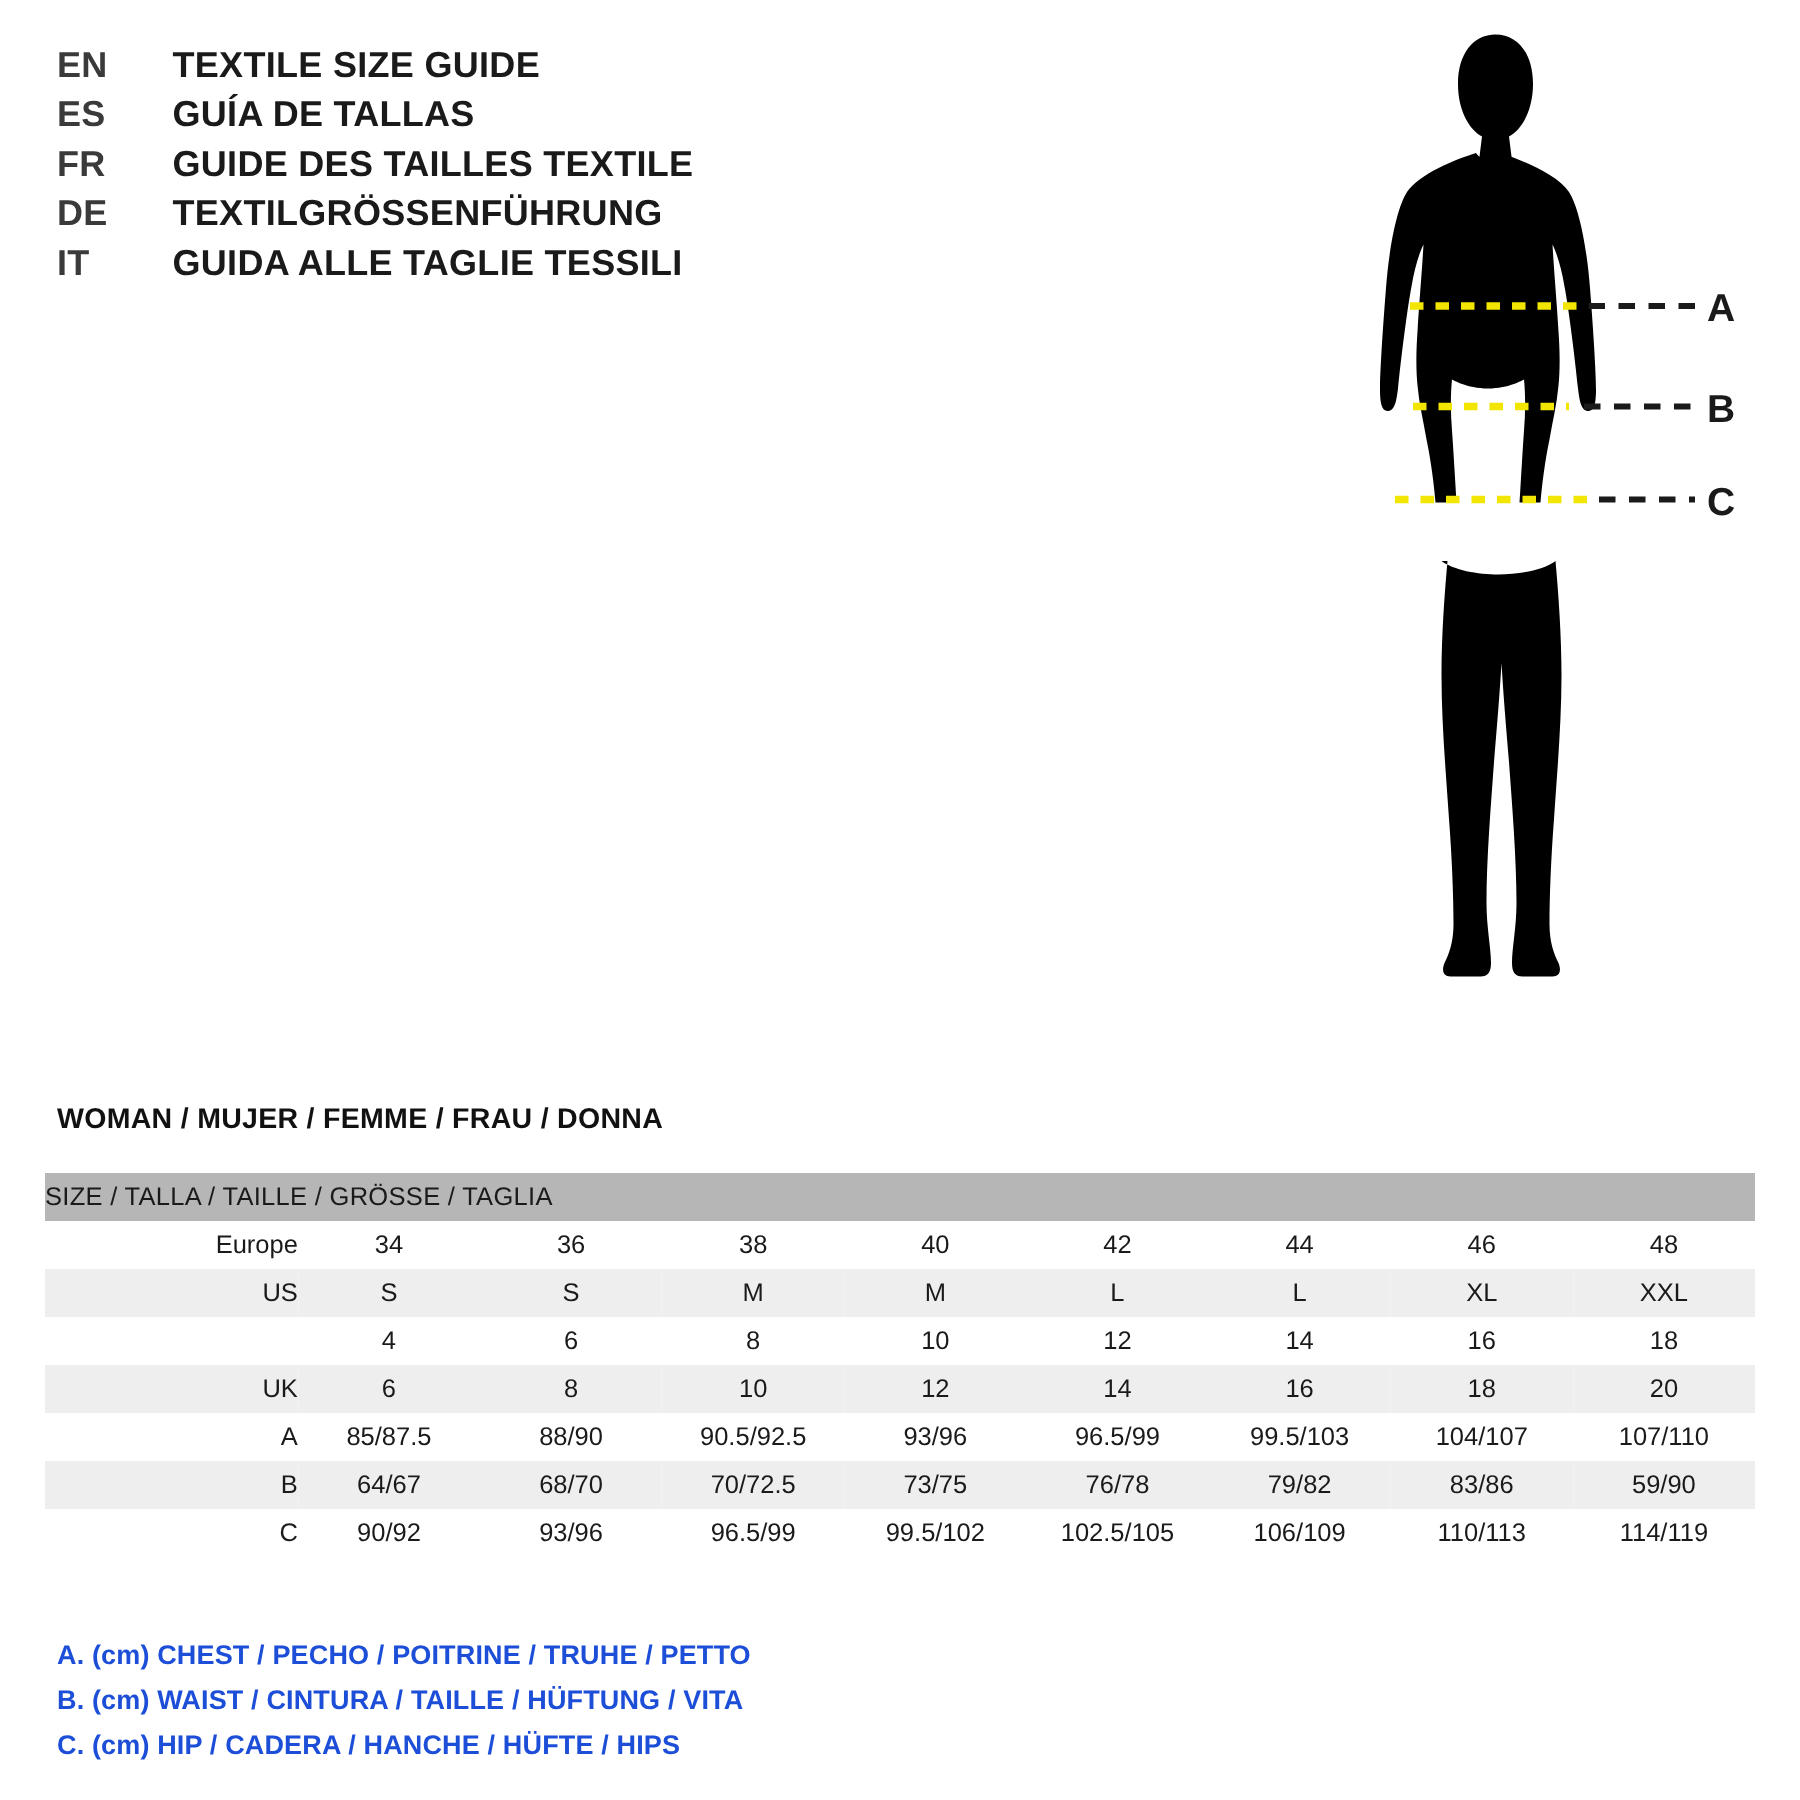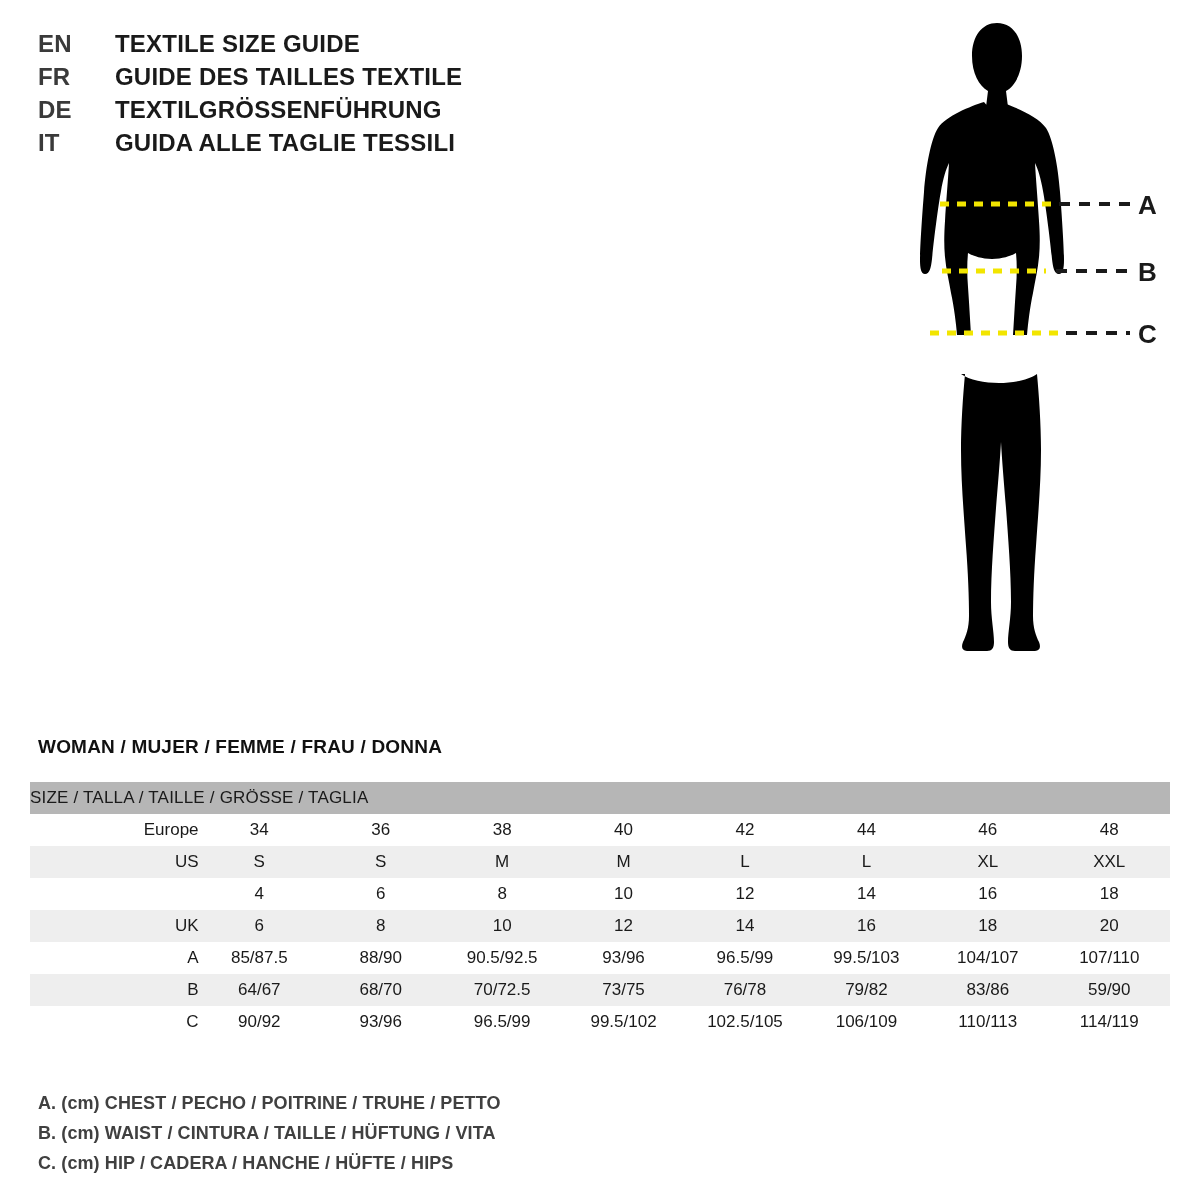--- a/index.html
+++ b/index.html
@@ -109,41 +109,45 @@
   .footnotes {
     position: absolute;
     left: 38px;
     top: 1088px;
     width: 900px;
   }
   .footnote {
     font-size: 18px;
     font-weight: bold;
     line-height: 30px;
-    color: #404040;
+    color: #1d4ed8;
     letter-spacing: 0.1px;
   }
 
   
   .marker-label {
     font-family: "Liberation Sans", sans-serif;
     font-size: 26px;
     font-weight: bold;
     fill: #1a1a1a;
   }
 </style>
 </head>
 <body>
 
 <div id="page">
 
   <div class="lang-block">
     <div class="lang-row">
       <span class="lang-code">EN</span>
       <span class="lang-text">TEXTILE SIZE GUIDE</span>
+    </div>
+    <div class="lang-row">
+      <span class="lang-code">ES</span>
+      <span class="lang-text">GUÍA DE TALLAS</span>
     </div>
     <div class="lang-row">
       <span class="lang-code">FR</span>
       <span class="lang-text">GUIDE DES TAILLES TEXTILE</span>
     </div>
     <div class="lang-row">
       <span class="lang-code">DE</span>
       <span class="lang-text">TEXTILGRÖSSENFÜHRUNG</span>
     </div>
     <div class="lang-row">

